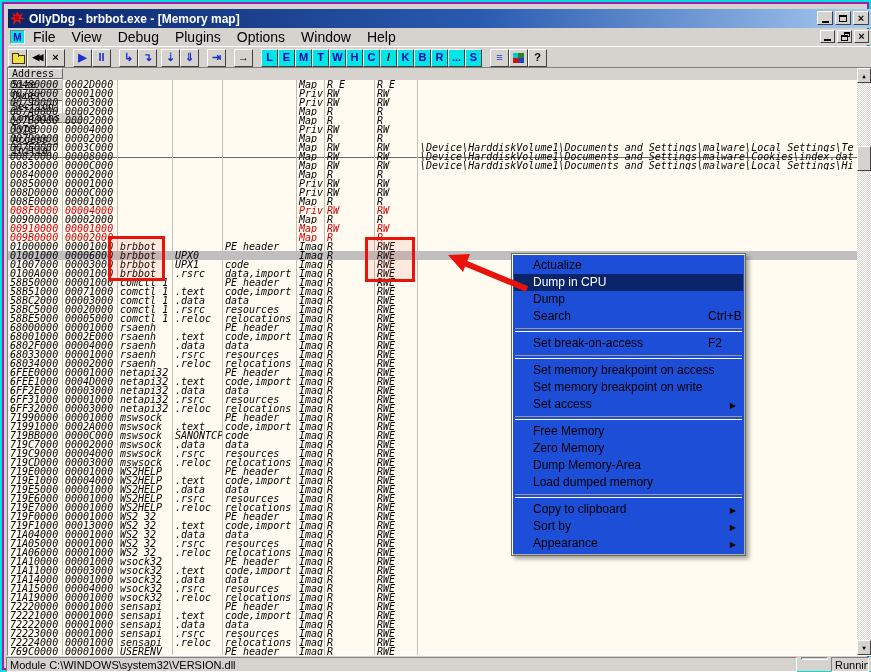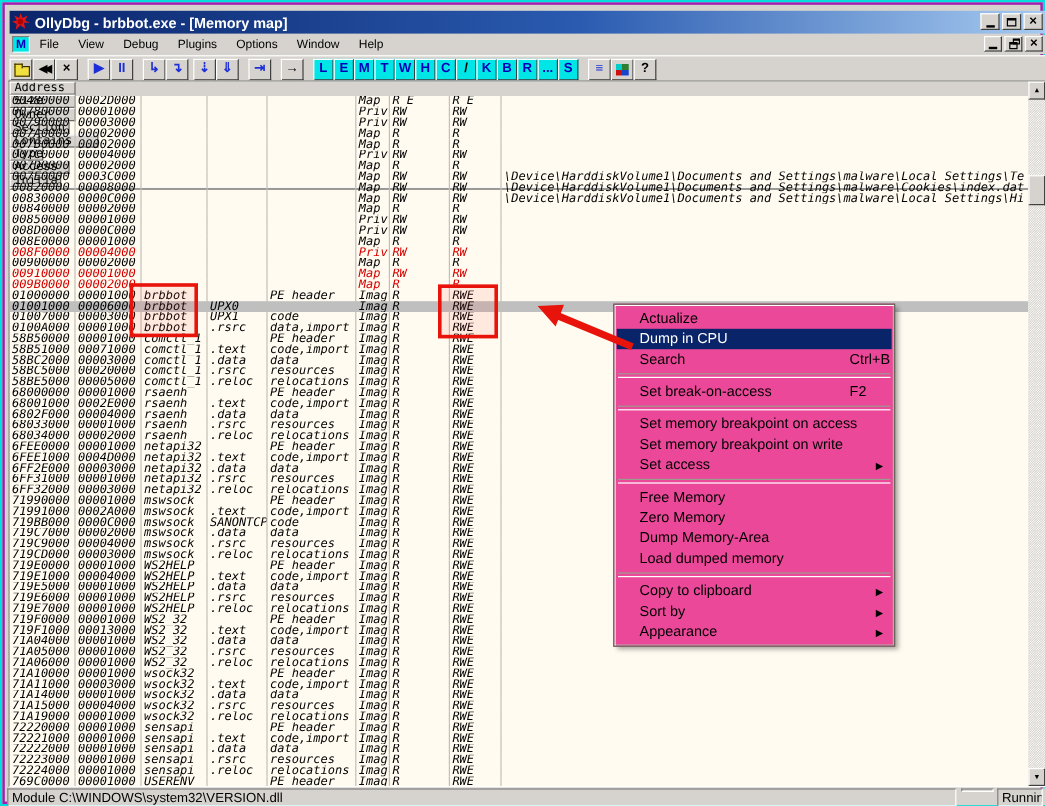--- a/index.html
+++ b/index.html
@@ -15,21 +15,21 @@
   .wbtn{width:16px;height:14px;background:#d6d3ce;border:1px solid;border-color:#fff #404040 #404040 #fff;display:flex;align-items:center;justify-content:center;font-size:9px;line-height:9px;color:#000;box-sizing:border-box;}
   .ico-min{width:7px;height:2px;background:#000;margin-top:7px;}
   .ico-max{width:8px;height:7px;border:1px solid #000;border-top-width:2px;box-sizing:border-box;}
   .ico-restore{position:relative;width:7px;height:6px;border:1px solid #000;border-top-width:2px;box-sizing:border-box;background:#d6d3ce;margin-top:2px;}
   .ico-restore::before{content:"";position:absolute;left:2px;top:-5px;width:6px;height:5px;border:1px solid #000;border-top-width:2px;box-sizing:border-box;}
   .ico-close{font-weight:bold;font-size:11px;line-height:11px;}
 
   
   .menubar{position:absolute;left:4px;top:25px;width:863px;height:16px;display:flex;align-items:center;background:#d6d3ce;}
   .mdi-icon{width:15px;height:14px;background:#00e5e5;border:1px solid;border-color:#808080 #fff #fff #808080;color:#0000c0;font-weight:bold;font-size:10px;display:flex;align-items:center;justify-content:center;margin-left:2px;box-sizing:border-box;}
-  .menu-item{font-size:10px;color:#000;padding:0 8px;white-space:nowrap;}
+  .menu-item{font-size:14px;color:#000;padding:0 8px;white-space:nowrap;}
   .mdibtns{position:absolute;right:2px;top:1px;display:flex;gap:2px;}
 
   
   .toolbar{position:absolute;left:4px;top:42px;width:863px;height:21px;display:flex;align-items:center;background:#d6d3ce;border-top:1px solid #fff;}
   .tbtn{width:19px;height:18px;background:#d6d3ce;border:1px solid;border-color:#fff #404040 #404040 #fff;box-sizing:border-box;display:flex;align-items:center;justify-content:center;font-size:11px;line-height:11px;overflow:hidden;white-space:nowrap;flex:none;}
   .tbtn.gap{margin-left:8px;}
   .tbtn.gap2{margin-left:4px;}
   .tbtn.blu{color:#1c2fd8;font-weight:bold;}
   .tbtn.blk{color:#000;font-weight:bold;}
   .tbtn.cyan{width:17px;background:#00e5e5;color:#0000b8;font-weight:bold;font-size:11px;}
@@ -61,21 +61,21 @@
   .sthumb{position:absolute;left:0;top:78px;width:14px;height:25px;background:#d6d3ce;border:1px solid;border-color:#fff #404040 #404040 #fff;box-sizing:border-box;}
 
   
   .statusbar{position:absolute;left:2px;top:653px;width:865px;height:14px;background:#d6d3ce;display:flex;align-items:flex-start;font-size:11px;}
   .spanel{border:1px solid;border-color:#808080 #fff #fff #808080;box-sizing:border-box;padding:1px 3px 0 3px;white-space:nowrap;overflow:hidden;}
   .spanel.main{width:791px;margin-right:4px;}
   .spanel.mid{width:27px;margin-right:3px;}
   .spanel.state{width:38px;}
 
   
-  .ctx{position:absolute;left:511px;top:253px;width:235px;background:#ec4899;border:1px solid #6a675f;box-shadow:inset 1px 1px 0 #fff,inset -1px -1px 0 #b4b0a5,3px 3px 4px rgba(0,0,0,.35);padding:3px 2px;box-sizing:border-box;z-index:50;}
+  .ctx{position:absolute;left:511px;top:253px;width:235px;background:#1d4ed8;border:1px solid #6a675f;box-shadow:inset 1px 1px 0 #fff,inset -1px -1px 0 #b4b0a5,3px 3px 4px rgba(0,0,0,.35);padding:3px 2px;box-sizing:border-box;z-index:50;}
   .cm-row{position:relative;height:17px;line-height:17px;padding-left:19px;font-size:12px;color:#000;white-space:nowrap;}
   .cm-row .sc{position:absolute;left:194px;top:0;}
   .cm-row .ar{position:absolute;right:7px;top:1px;font-size:8px;}
   .cm-row.sel{background:#0a246a;color:#fff;}
   .cm-row.sep{height:2px;padding:0;margin:3px 1px;border-top:1px solid #9d9a90;border-bottom:1px solid #fff;}
 
   
   .ann-rect{position:absolute;border:3px solid #e8140c;background:rgba(255,70,60,0.10);box-sizing:border-box;z-index:40;}
   .r1{left:108px;top:236px;width:57px;height:45px;}
   .r2{left:365px;top:237px;width:50px;height:45px;}
@@ -905,20 +905,25 @@
         <span class="lbl">Actualize</span>
         <span class="sc"></span>
         <span class="ar"></span>
       </div>
       <div class="cm-row sel">
         <span class="lbl">Dump in CPU</span>
         <span class="sc"></span>
         <span class="ar"></span>
       </div>
       <div class="cm-row">
+        <span class="lbl">Dump</span>
+        <span class="sc"></span>
+        <span class="ar"></span>
+      </div>
+      <div class="cm-row">
         <span class="lbl">Search</span>
         <span class="sc">Ctrl+B</span>
         <span class="ar"></span>
       </div>
       <div class="cm-row sep">
         
         
         
       </div>
       <div class="cm-row">

